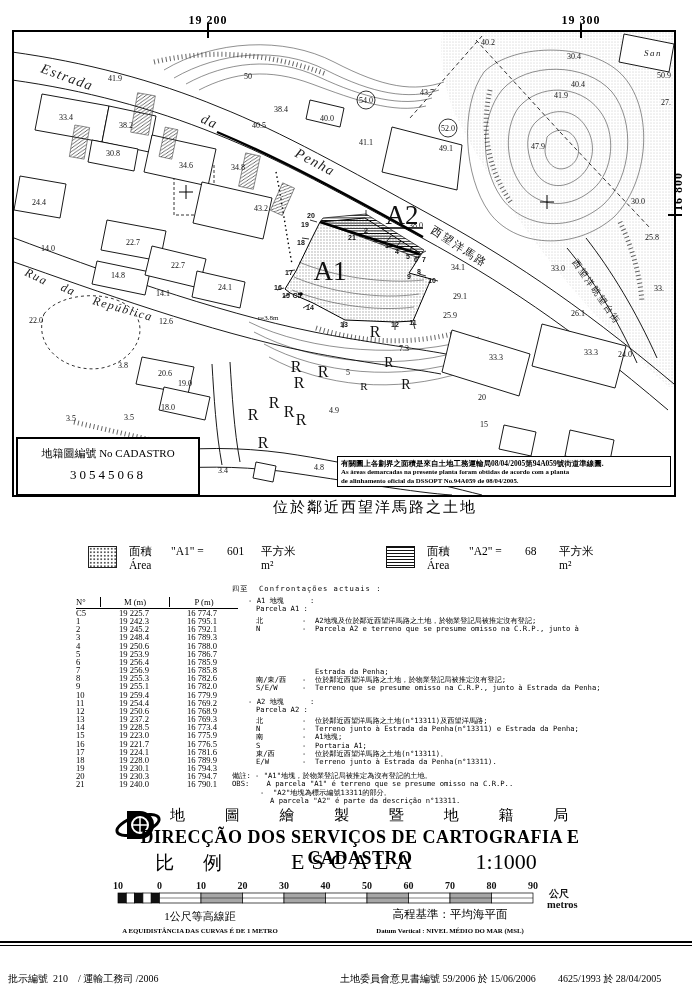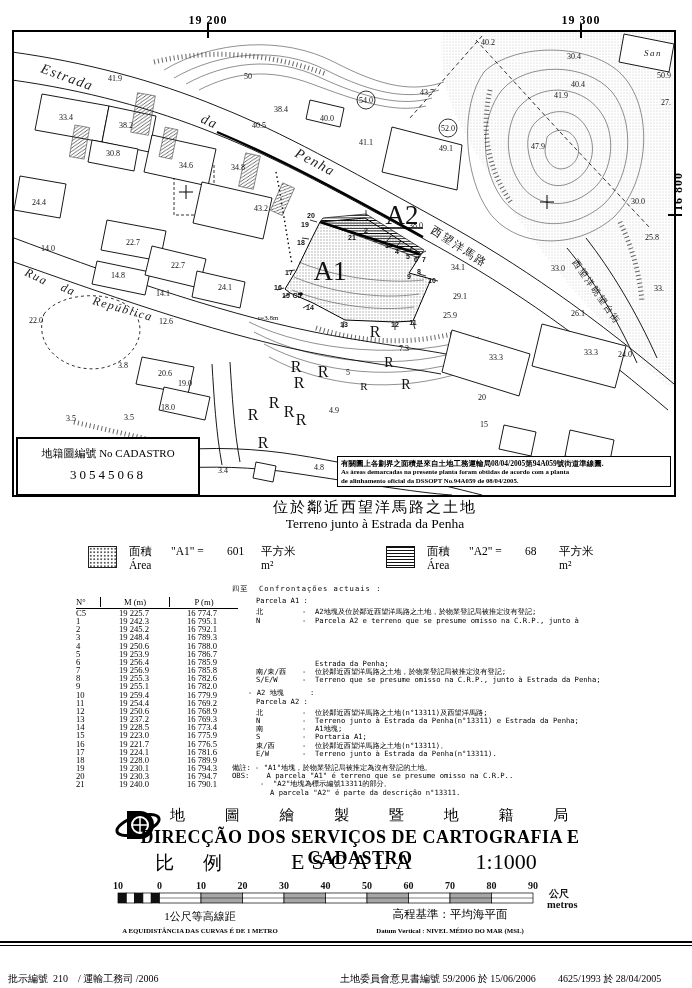--- a/index.html
+++ b/index.html
@@ -321,21 +321,20 @@
     <div id="cadastro-number">30545068</div>
   </div>
 
   <div class="abs notice" id="notice-align">
     <div class="nz" style="font-weight:bold;">有關圖上各劃界之面積是來自土地工務運輸局08/04/2005第94A059號街道準線圖.</div>
     <div class="np">As áreas demarcadas na presente planta foram obtidas de acordo com a planta</div>
     <div class="np">de alinhamento oficial da DSSOPT No.94A059 de 08/04/2005.</div>
   </div>
 
   <div class="abs" id="title-zh">位於鄰近西望洋馬路之土地</div>
-  <div class="abs" id="title-pt">Terreno junto à Estrada da Penha</div>
 
   <div class="abs legend-item" id="legend-a1">
     <div class="sw sw-stipple"></div>
     <div>
       <div class="lg-row"><span class="lg-c1">面積</span><span class="lg-c2">"A1" =</span><span class="lg-c3">601</span><span>平方米</span></div>
       <div class="lg-row"><span class="lg-c1">Área</span><span class="lg-c2"></span><span class="lg-c3"></span><span>m²</span></div>
     </div>
   </div>
   <div class="abs legend-item" id="legend-a2">
     <div class="sw sw-hatch"></div>
@@ -461,20 +460,21 @@
           <span class="tc0">21</span>
           <span class="tc1">19 240.0</span>
           <span class="tc2">16 790.1</span>
         </div>
       </div>
   </div>
 
   <div class="abs" id="confront">
       <div class="cline"><span class="tcol hd">四至  Confrontações actuais :</span></div>
       <div style="height: 4px;"></div>
+      <div class="cline" style="padding-left: 16px;"><span class="tcol">- A1 地塊      :</span></div>
       <div class="cline" style="padding-left: 24px;"><span class="tcol">Parcela A1 :</span></div>
       <div style="height: 3px;"></div>
       <div class="cline" style="padding-left: 24px;"><span class="dcol">北</span><span class="tcol">-  A2地塊及位於鄰近西望洋馬路之土地，於物業登記局被推定沒有登記;</span></div>
       <div class="cline" style="padding-left: 24px;"><span class="dcol">N</span><span class="tcol">-  Parcela A2 e terreno que se presume omisso na C.R.P., junto à</span></div>
       <div class="cline" style="padding-left: 24px; margin-top: 35px;"><span class="dcol"></span><span class="tcol">   Estrada da Penha;</span></div>
       <div class="cline" style="padding-left: 24px;"><span class="dcol">南/東/西</span><span class="tcol">-  位於鄰近西望洋馬路之土地，於物業登記局被推定沒有登記;</span></div>
       <div class="cline" style="padding-left: 24px;"><span class="dcol">S/E/W</span><span class="tcol">-  Terreno que se presume omisso na C.R.P., junto à Estrada da Penha;</span></div>
       <div style="height: 5px;"></div>
       <div class="cline" style="padding-left: 16px;"><span class="tcol">- A2 地塊      :</span></div>
       <div class="cline" style="padding-left: 24px;"><span class="tcol">Parcela A2 :</span></div>

